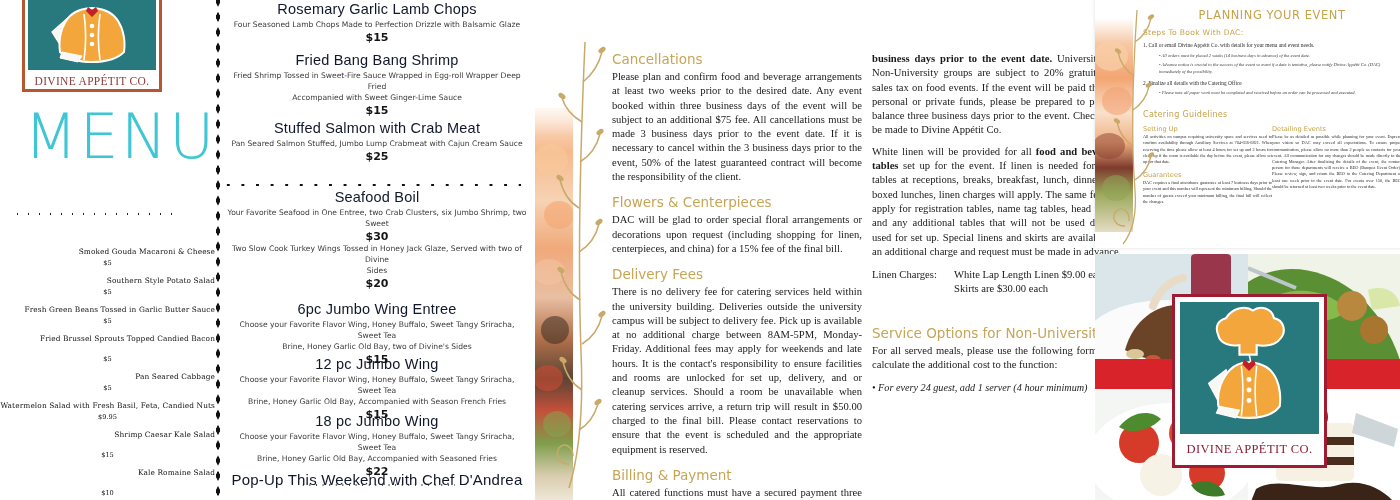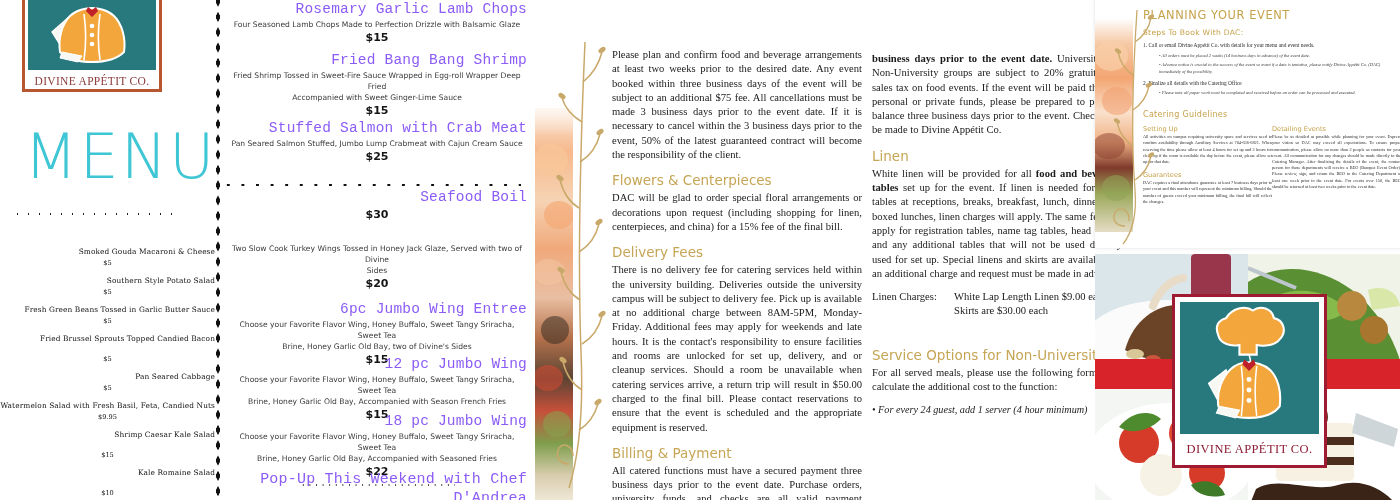--- a/index.html
+++ b/index.html
@@ -25,21 +25,20 @@
     text-align: center; font-size: 11.5px; color: #8c3a3a; letter-spacing: .3px;
     font-family: "Liberation Serif", serif; line-height: 22px;
   }
   .chef-coat { position:absolute; left:50%; top:4px; transform:translateX(-50%); }
 
   .menu-word {
     position: absolute; left: 24px; top: 104px; width: 140px; text-align: right;
     font-family: "DejaVu Sans", sans-serif;
     font-size: 62px; color: #3fc6d4; letter-spacing: 2px; font-weight: 300;
     line-height: 66px;
-    margin-top: 20px;
   }
   .dot-rule {
     position:absolute; width: 160px; height: 4px; left: 12px;
     background-image: radial-gradient(#222 1.6px, transparent 1.7px);
     background-size: 11px 4px; background-repeat: repeat-x;
   }
   .menu-list { position: absolute; left: 0; top: 246px; width: 215px; }
   .m-item { text-align: right; font-size: 7.4px; color:#111; line-height: 11px;
             font-family: "DejaVu Serif", serif; letter-spacing:.1px; white-space:nowrap; }
   .m-price { text-align: center; font-size: 6.6px; color:#111; line-height: 12px;
@@ -52,21 +51,21 @@
     position:absolute; left: 0px; top: -6px; width: 6px; height: 512px;
     background-image: radial-gradient(#111 1.7px, transparent 1.8px);
     background-size: 6px 15.3px; background-repeat: repeat-y;
   }
   .dot-row {
     position:absolute; left: 6px; width: 300px; height: 6px;
     background-image: radial-gradient(#111 1.7px, transparent 1.8px);
     background-size: 14.6px 6px; background-repeat: repeat-x;
   }
   .e-block { position:absolute; left: 12px; width: 300px; text-align:center; }
-  .e-title { font-family: Liberation Mono, monospace; font-size: 14.5px; color:#8b5cf6; line-height: 19px; letter-spacing:.2px;text-align:right; }
+  .e-title { font-family: Liberation Sans, sans-serif; font-size: 14.5px; color:#0f172a; line-height: 19px; letter-spacing:.2px; }
   .e-desc  { font-family: "DejaVu Sans", sans-serif; font-size: 7.6px; color:#3a3a3a; line-height: 11px; }
   .e-price { font-family: "DejaVu Sans", sans-serif; font-size: 11px; font-weight:bold; color:#141414; line-height:16px; }
   .small-dot-rule {
     margin: 3px auto 2px; width: 155px; height: 4px;
     background-image: radial-gradient(#444 1.1px, transparent 1.2px);
     background-size: 6.6px 4px; background-repeat: repeat-x;
   }
 
   
   .food-strip {
@@ -92,21 +91,21 @@
 
   
   .plan-panel {
     position:absolute; left: 1095px; top: -4px; width: 310px; height: 252px;
     background: #ffffff; box-shadow: 0 0 4px rgba(0,0,0,.13);
     overflow:hidden;
   }
   .plan-strip { position:absolute; left:0; top:0; width: 38px; height: 252px; overflow:hidden; }
   .plan-branch { position:absolute; left: 16px; top: 4px; width: 46px; height: 248px; z-index:3; }
   .plan-inner { position:absolute; left: 48px; top: 12px; width: 258px; }
-  .plan-title { font-family:"DejaVu Sans", sans-serif; font-size: 11.4px; color:#c6a24a; letter-spacing:.6px; }
+  .plan-title { font-family:"DejaVu Sans", sans-serif; font-size: 11.4px; color:#c6a24a; letter-spacing:.6px;text-align:center; }
   .plan-sub   { font-family:"DejaVu Sans", sans-serif; font-size: 7.6px; color:#c6a24a; margin-top: 6px; letter-spacing:.3px;}
   .plan-step  { font-family:"Liberation Serif", serif; font-size: 5.4px; color:#2b2b2b; margin-top:5px; line-height:7.6px; }
   .plan-bul   { font-family:"Liberation Serif", serif; font-size: 4.5px; color:#3a3a3a; font-style:italic;
                 margin-left: 16px; line-height:7px; margin-top:2px; }
   .guide-title { font-family:"DejaVu Sans",sans-serif; font-size:8px; color:#c6a24a; margin-top: 14px; letter-spacing:.3px;}
   .guide-cols { display:flex; margin-top: 5px; }
   .guide-cols > div { width: 50%; }
   .g-h { font-family:"DejaVu Sans",sans-serif; font-size:6.6px; color:#c6a24a; line-height:10px; }
   .g-p { font-family:"Liberation Serif",serif; font-size:4.3px; color:#2b2b2b; line-height:6.2px; text-align:justify; }
   .g-gap { height:5px; }
@@ -193,20 +192,21 @@
           <div class="e-desc">Accompanied with Sweet Ginger-Lime Sauce</div>
           <div class="e-price">$15</div>
         </div>
         <div class="e-block" style="top: 119px;">
           <div class="e-title">Stuffed Salmon with Crab Meat</div>
           <div class="e-desc">Pan Seared Salmon Stuffed, Jumbo Lump Crabmeat with Cajun Cream Sauce</div>
           <div class="e-price">$25</div>
         </div>
         <div class="e-block" style="top: 188px;">
           <div class="e-title">Seafood Boil</div>
+          <div class="e-desc">Your Favorite Seafood in One Entree, two Crab Clusters, six Jumbo Shrimp, two Sweet</div>
           <div class="e-price">$30</div>
         </div>
         <div class="e-block" style="top: 243px;">
           <div class="e-desc">Two Slow Cook Turkey Wings Tossed in Honey Jack Glaze, Served with two of Divine</div>
           <div class="e-desc">Sides</div>
           <div class="e-price">$20</div>
         </div>
         <div class="e-block" style="top: 300px;">
           <div class="e-title">6pc Jumbo Wing Entree</div>
           <div class="e-desc">Choose your Favorite Flavor Wing, Honey Buffalo, Sweet Tangy Sriracha, Sweet Tea</div>
@@ -286,20 +286,21 @@
     <ellipse cx="6" cy="258" rx="4" ry="2.4" transform="rotate(35 6 258)"></ellipse>
     <ellipse cx="47" cy="302" rx="4" ry="2.4" transform="rotate(-35 47 302)"></ellipse>
     <ellipse cx="8" cy="348" rx="4" ry="2.4" transform="rotate(35 8 348)"></ellipse>
     <ellipse cx="43" cy="390" rx="4" ry="2.4" transform="rotate(-35 43 390)"></ellipse>
   </g>
 </svg>
 
 <div class="policy-col c3">
 
   <div>
+    <div class="p-head">Cancellations</div>
     <div class="p-body">Please plan and confirm food and beverage arrangements at least two weeks prior to the desired date. Any event booked within three business days of the event will be subject to an additional $75 fee. All cancellations must be made 3 business days prior to the event date. If it is necessary to cancel within the 3 business days prior to the event, 50% of the latest guaranteed contract will become the responsibility of the client.</div>
   </div>
   <div class="p-gap"></div>
 
   <div>
     <div class="p-head">Flowers &amp; Centerpieces</div>
     <div class="p-body">DAC will be glad to order special floral arrangements or decorations upon request (including shopping for linen, centerpieces, and china) for a 15% fee of the final bill.</div>
   </div>
   <div class="p-gap"></div>
 
@@ -313,21 +314,20 @@
     <div class="p-head">Billing &amp; Payment</div>
     <div class="p-body"><span>All catered functions must have a secured payment three business days prior to the event date. Purchase orders, university funds, and checks are all valid payment methods. </span></div>
   </div>
 </div>
 
 <div class="policy-col c4">
   <div class="p-body"><b>business days prior to the event date.</b><span> University and Non-University groups are subject to 20% gratuity and sales tax on food events. If the event will be paid through personal or private funds, please be prepared to pay the balance three business days prior to the event. Checks can be made to Divine Appétit Co.</span></div>
   <div class="p-gap"></div>
 
   <div>
-    <div class="p-head">Linen</div>
     <div class="p-body"><span>White linen will be provided for all </span><b>food and beverage tables</b><span> set up for the event. If linen is needed for guest tables at receptions, breaks, breakfast, lunch, dinner, and boxed lunches, linen charges will apply. The same fee will apply for registration tables, name tag tables, head tables, and any additional tables that will not be used directly used for set up. Special linens and skirts are available for an additional charge and request must be made in advance.</span></div>
     <div style="height:9px"></div>
     <div class="linen-charges">
       <div class="lbl">Linen Charges:</div>
       <div>White Lap Length Linen $9.00 each &amp; Skirts are $30.00 each</div>
     </div>
   </div>
   <div style="height:26px"></div>
 
   <div>

